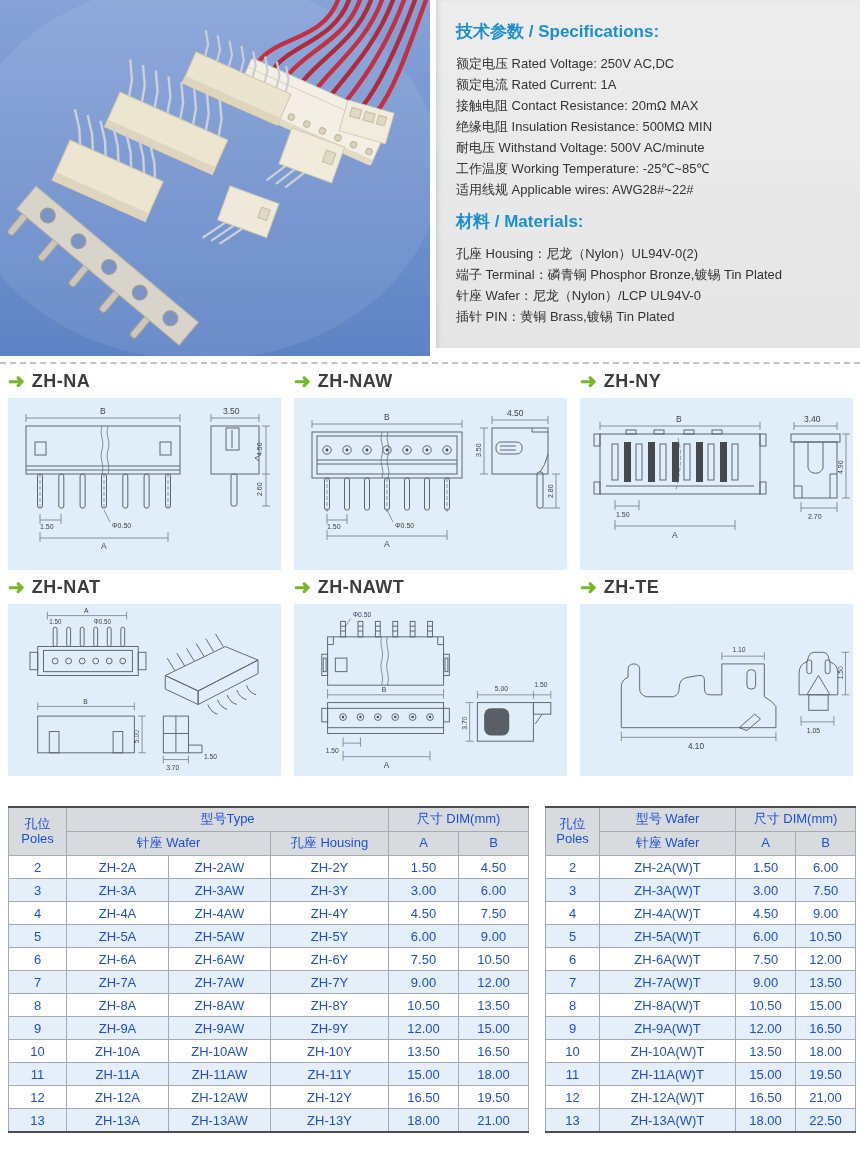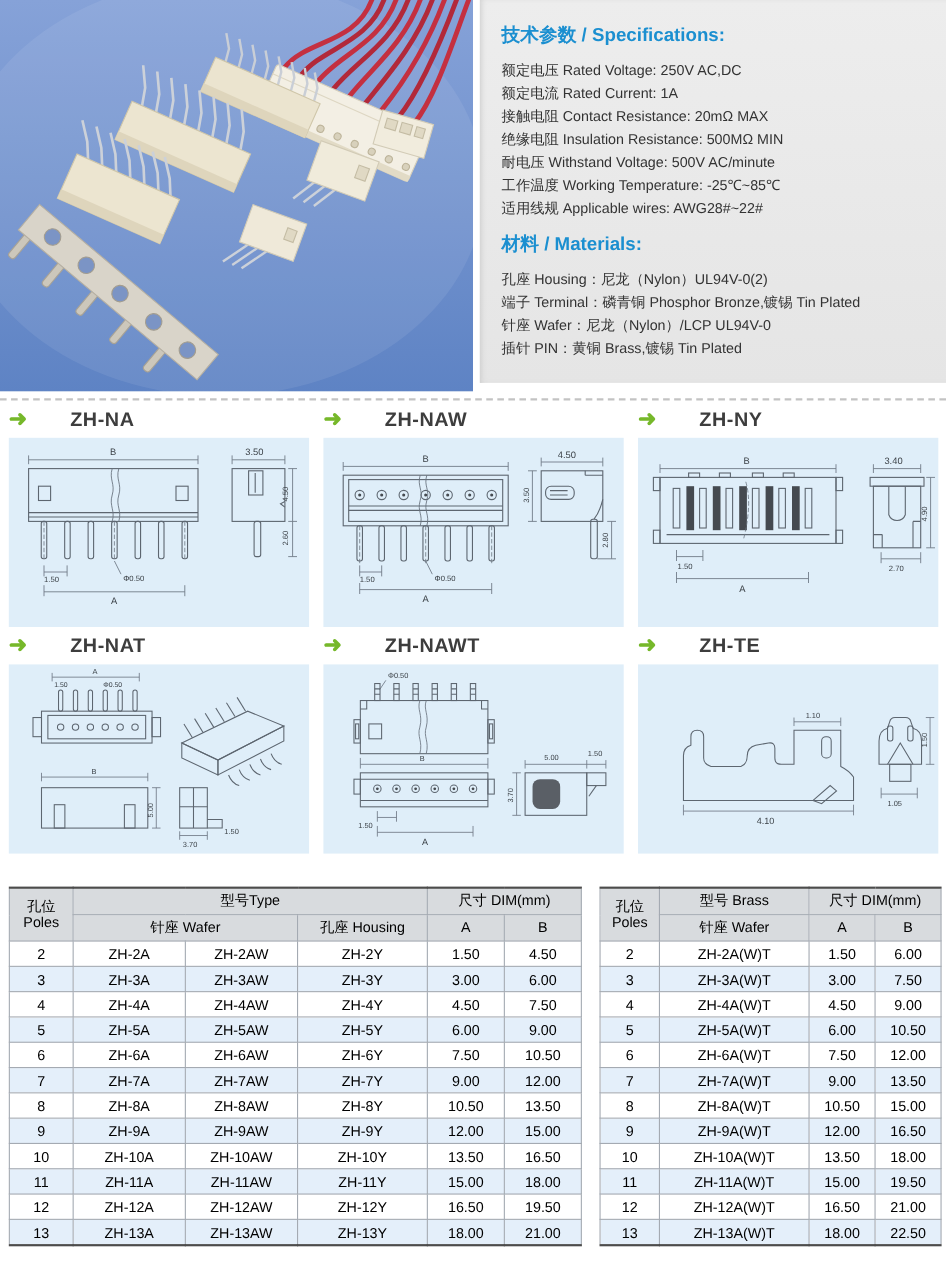--- a/index.html
+++ b/index.html
@@ -9,34 +9,34 @@
   .photo-wrap svg{display:block;}
   .spec-panel{flex:1;height:348px;background:linear-gradient(180deg,#ededed,#e5e5e5);box-sizing:border-box;padding:12px 26px 0 20px;box-shadow:inset 4px 0 6px -3px #c9c9c9;}
   .spec-title{font-size:17px;font-weight:bold;margin:8px 0 10px;}
   .spec-title .zh,.spec-title .sep,.spec-title .en{color:#1b8fd0;}
   .spec-line{font-size:13px;color:#333;line-height:21px;}
   .mat-title{margin-top:10px;}
   .divider{border-top:2px dashed #c3c3c3;margin:6px 0 0;}
   .sec-headers{display:grid;grid-template-columns:repeat(3,273px);column-gap:13px;padding:0 8px;}
   .sec-header{display:flex;align-items:center;gap:7px;height:34px;}
   .arrow-icon{color:#76b82a;font-size:20px;font-weight:bold;line-height:1;}
-  .sec-title{font-size:18px;font-weight:bold;color:#3d3d3d;letter-spacing:.5px;margin-left:32px;}
+  .sec-title{font-size:18px;font-weight:bold;color:#3d3d3d;letter-spacing:.5px;}
   .panels{display:grid;grid-template-columns:repeat(3,273px);column-gap:13px;padding:0 8px;}
   .panel{background:#dfeef9;}
   .panel.r1{height:172px;} .panel.r2{height:172px;}
   .panel svg{display:block;width:100%;height:100%;}
   .o{stroke:#5d6670;stroke-width:1;fill:none;}
   .cl{stroke:#6a7480;stroke-width:.7;fill:none;stroke-dasharray:4 2;}
   .bk{stroke:#6a7480;stroke-width:.8;fill:none;}
   .dim{stroke:#707a86;stroke-width:.8;fill:none;}
   .df{fill:#454a50;}
   text.dt{font-size:8.5px;fill:#3c4248;font-family:"Liberation Sans",sans-serif;}
   text.s7{font-size:7px;} text.s65{font-size:6.5px;}
   .tables{display:flex;gap:16px;padding:0 8px;margin-top:30px;padding-bottom:10px;}
-  table{border-collapse:collapse;font-size:13px;color:#000000;table-layout:fixed;border-top:2px solid #4c4c4c;border-bottom:2px solid #4c4c4c;}
+  table{border-collapse:collapse;font-size:13px;color:#1d4ed8;table-layout:fixed;border-top:2px solid #4c4c4c;border-bottom:2px solid #4c4c4c;}
   th,td{border:1px solid #a4aab2;text-align:center;height:22px;padding:0 3px;font-weight:normal;overflow:hidden;white-space:nowrap;}
   thead th{background:#d8dbde;height:23px;line-height:1.15;}
   tbody tr:nth-child(even) td{background:#e4effa;}
   .t-left{width:520px;} .t-right{width:310px;}
 </style>
 </head>
 <body>
 
 <div class="top">
   <div class="photo-wrap">
@@ -738,21 +738,21 @@
   <table class="t-right">
     <colgroup>
         <col style="width:54px">
         <col style="width:136px">
         <col style="width:60px">
         <col style="width:60px">
       </colgroup>
     <thead>
       <tr>
         <th rowspan="2"><span>孔位</span><br><span>Poles</span></th>
-        <th>型号 Brass</th>
+        <th>型号 Wafer</th>
         <th colspan="2">尺寸 DIM(mm)</th>
       </tr>
       <tr>
         <th>针座 Wafer</th>
         <th>A</th>
         <th>B</th>
       </tr>
     </thead>
     <tbody>
         <tr>

